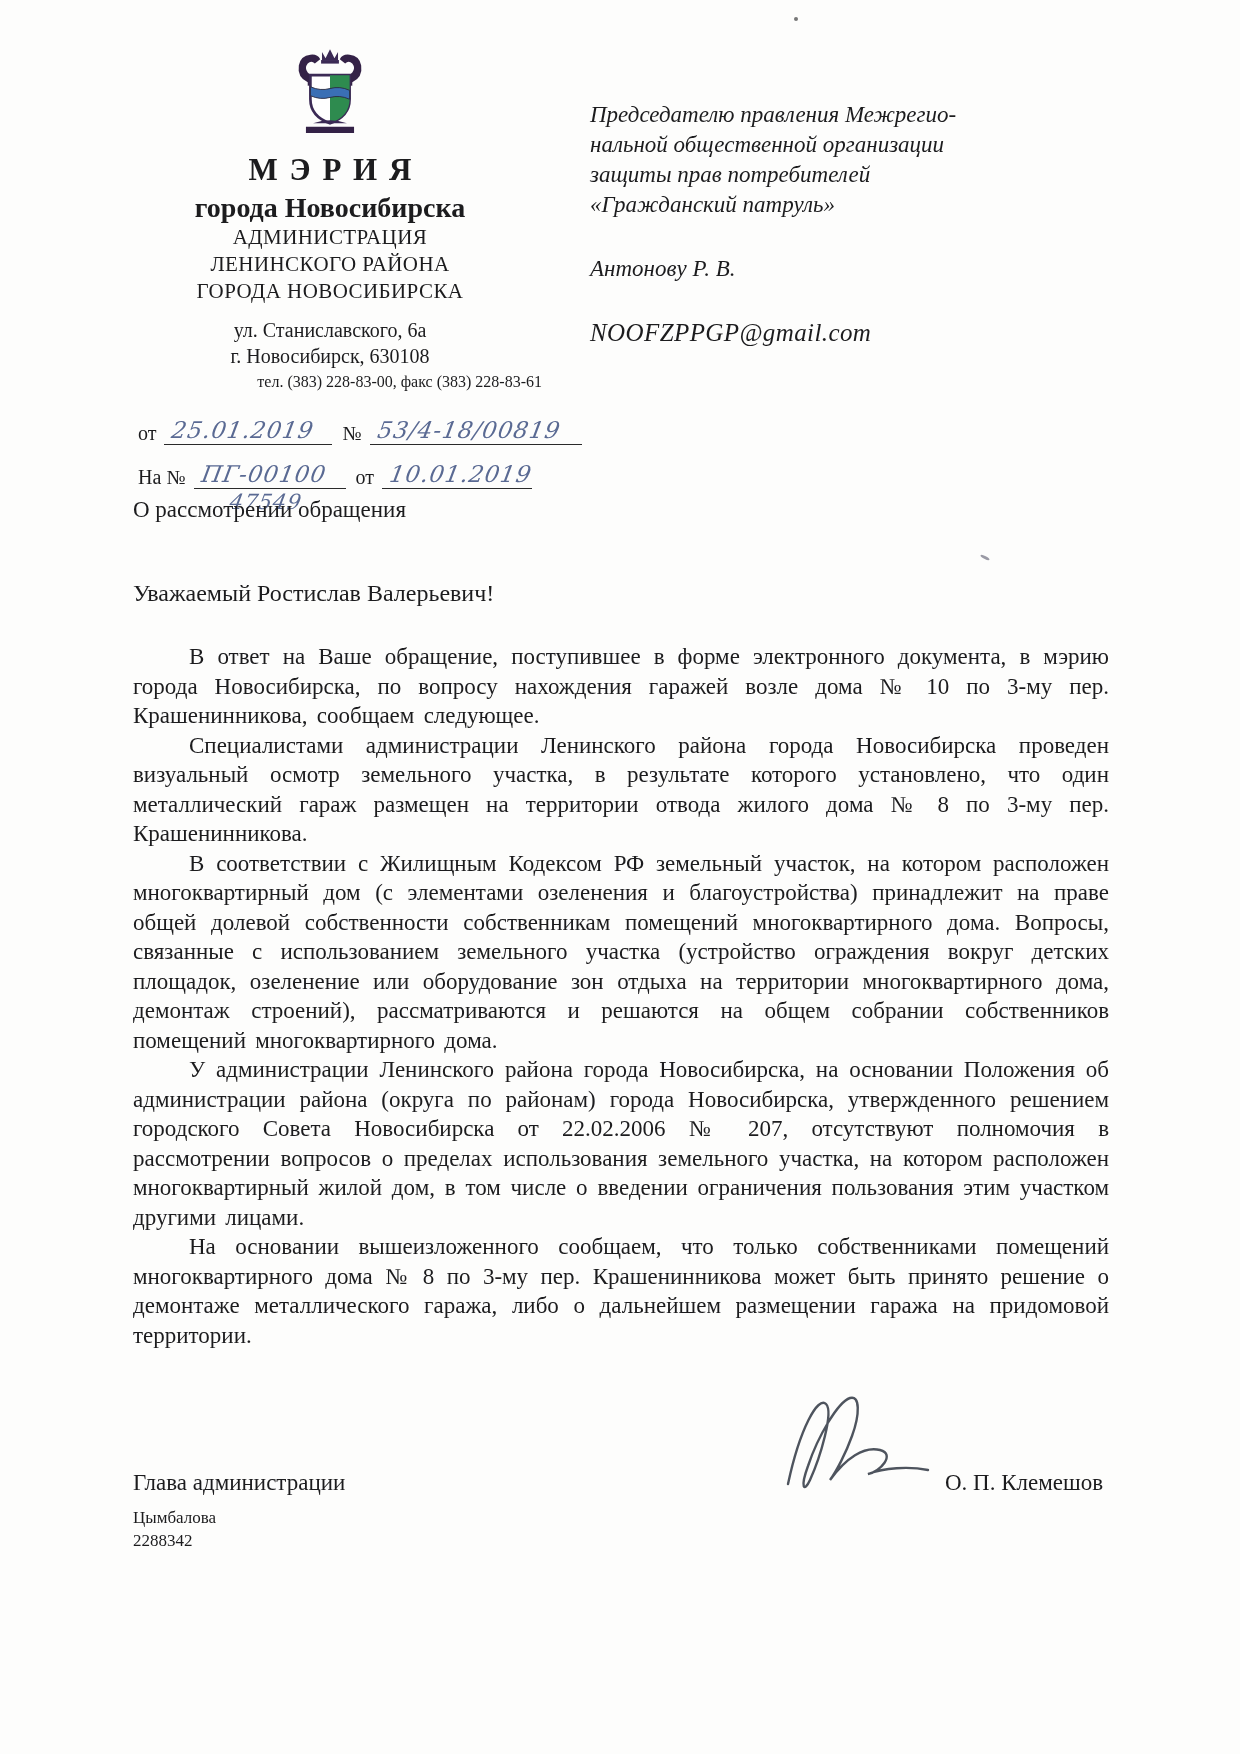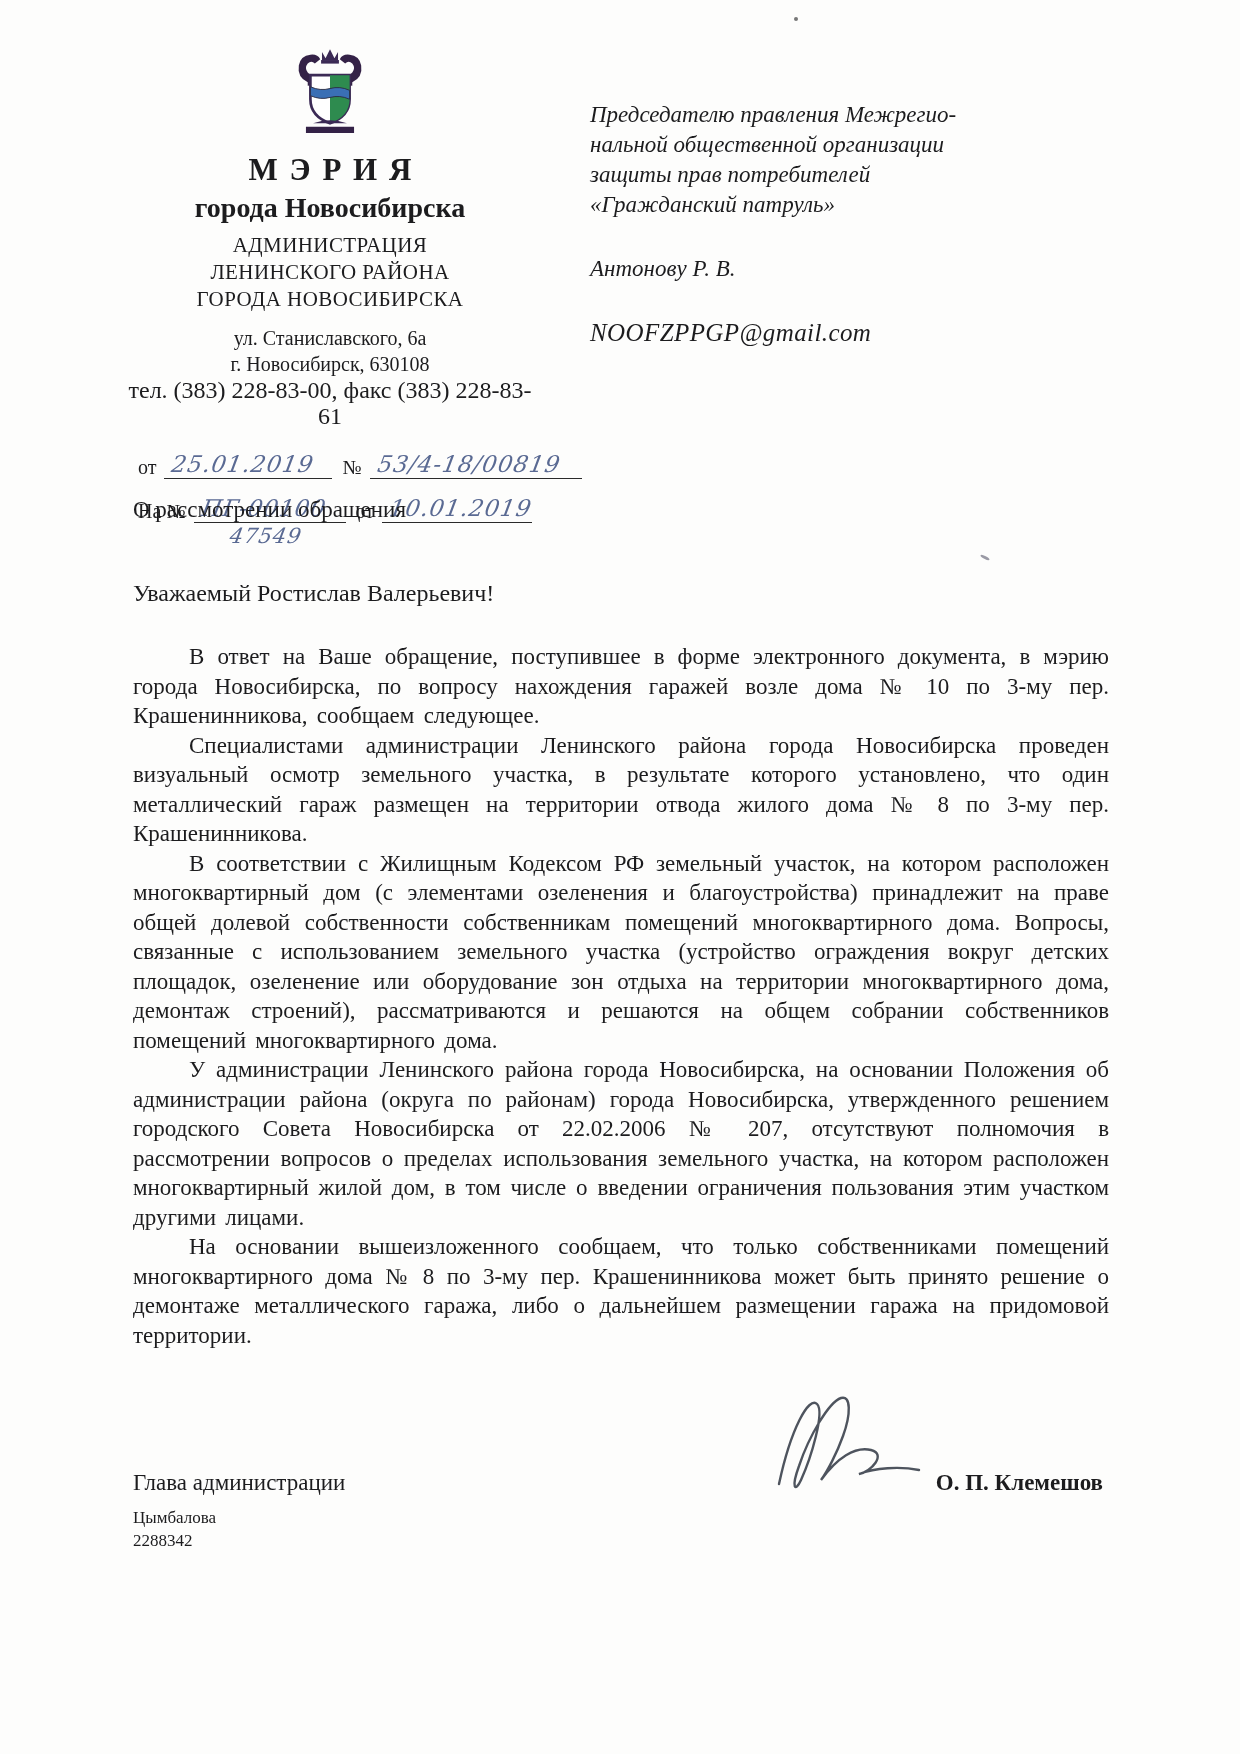--- a/index.html
+++ b/index.html
@@ -24,23 +24,23 @@
     position:absolute;top:42px;left:118px;width:424px;
     text-align:center;
   }
   .emblem{display:inline-block;width:98px;height:102px;margin-bottom:6px;}
   .org-main{
     font-size:31px;font-weight:bold;letter-spacing:0.38em;
     margin-left:0.38em; 
     margin-top:2px;
   }
   .org-sub{font-size:28px;font-weight:bold;margin-top:4px;}
-  .dept{font-size:21px;line-height:27px;margin-top:8px;letter-spacing:0.02em;}
+  .dept{font-size:21px;line-height:27px;letter-spacing:0.02em;}
   .addr{font-size:20px;line-height:26px;margin-top:12px;}
-  .addr-tel{font-size:24px;line-height:26px;}
+  .addr-tel{font-size:16px;line-height:26px;text-align:right;}
   .ref{
     text-align:right;padding-left:20px;margin-top:20px;
     font-size:20px;
   }
   .ref-row{margin-top:4px;white-space:nowrap;height:34px;}
   .ref-row.second{margin-top:10px;}
   .blank{
     display:inline-block;position:relative;
     border-bottom:1.6px solid var(--line-color);
     height:30px;vertical-align:bottom;
@@ -83,21 +83,21 @@
   .body-text p{
     text-indent:56px;
     word-spacing:3.5px;
   }
   
   .sign-row{
     position:absolute;top:1470px;left:133px;width:976px;
     display:flex;justify-content:space-between;align-items:flex-end;
     font-size:23px;
   }
-  .sig-right{position:relative;padding-right:6px;font-weight:bold;}
+  .sig-right{position:relative;padding-right:6px;}
   .sig-stroke{
     position:absolute;left:-185px;top:-82px;width:200px;height:115px;
     pointer-events:none;
   }
   
   .footer{
     position:absolute;top:1506px;left:133px;
     font-size:17px;line-height:23px;
     font-family:Liberation Serif, serif;
   }

